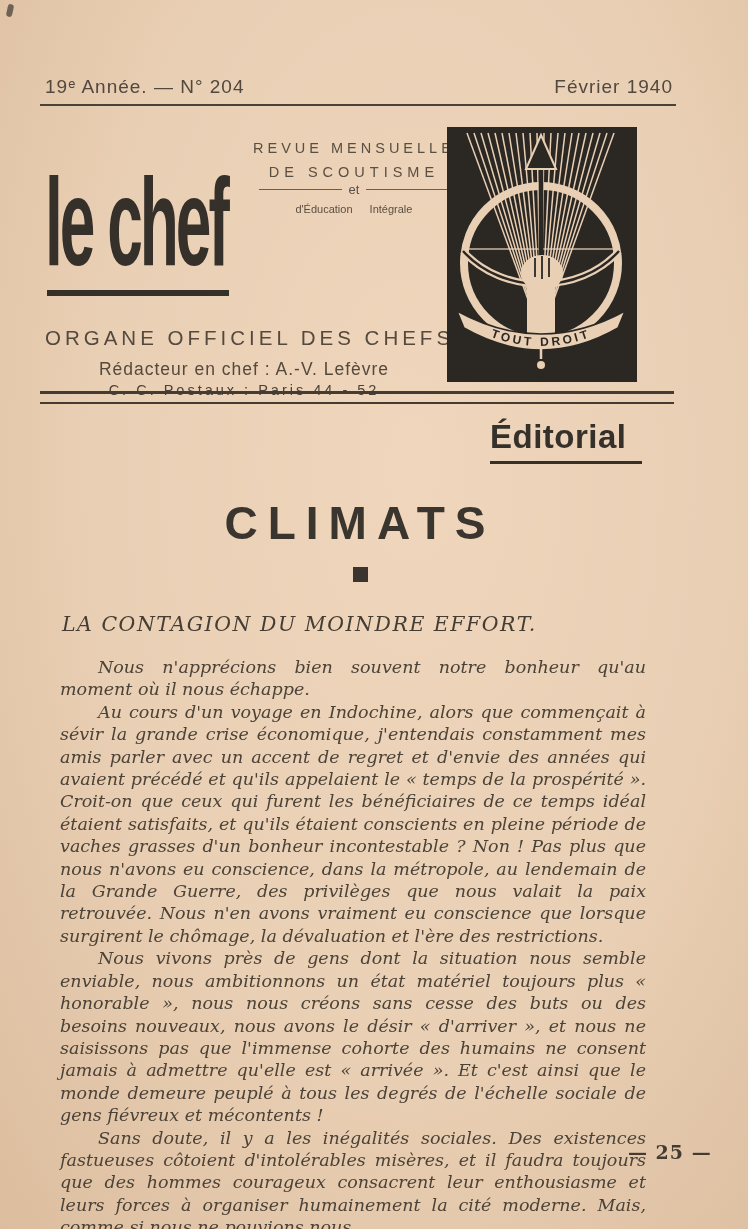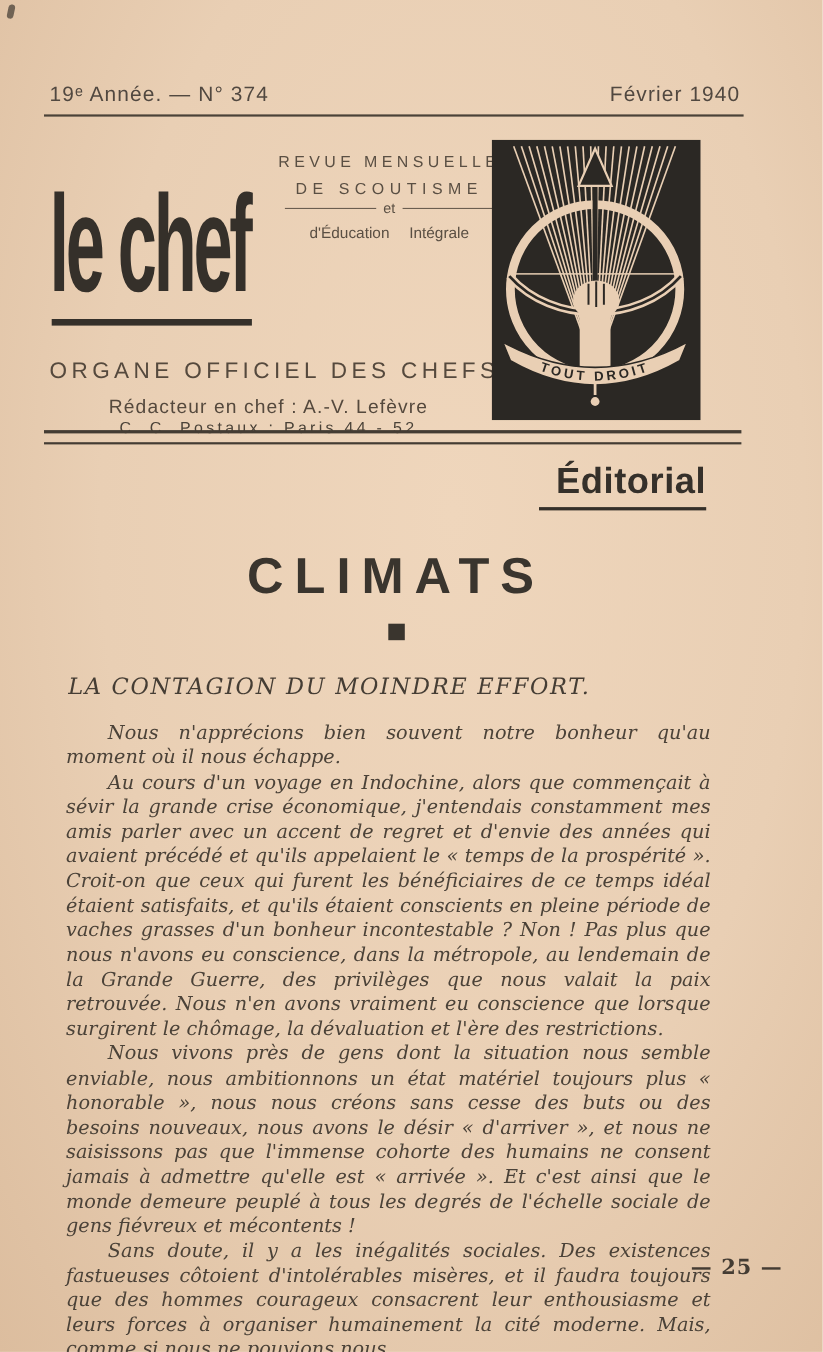--- a/index.html
+++ b/index.html
@@ -24,39 +24,39 @@
   .logo-box{position:relative;width:208px;height:192px;flex:0 0 auto;}
   .logo-text{position:absolute;left:0;bottom:26px;font-size:64px;font-weight:bold;letter-spacing:-3px;
     color:#35302a;transform:scaleY(1.95);transform-origin:0 100%;white-space:nowrap;}
   .logo-underline{position:absolute;left:2px;bottom:24px;width:182px;height:6px;background:#35302a;}
   .tagline{flex:1;padding-top:12px;text-align:center;color:#5a4f43;}
   .tagline-l1{font-size:14.5px;letter-spacing:4px;white-space:nowrap;}
   .tagline-l2{font-size:14.5px;letter-spacing:5px;margin-top:8px;white-space:nowrap;}
   .et-row{display:flex;align-items:center;gap:7px;margin:2px 6px 6px 6px;}
   .et-row .dash{flex:1;height:0;border-top:1.5px solid #6b5e50;}
   .et-row .et{font-size:13px;}
-  .tagline-l3{font-size:14px;word-spacing:14px;margin-top:6px;white-space:nowrap;}
+  .tagline-l3{font-size:11px;word-spacing:14px;margin-top:6px;white-space:nowrap;}
 
   .organe1{font-size:20.5px;letter-spacing:4px;color:#55493d;margin-top:6px;white-space:nowrap;}
   .organe2{font-size:19.5px;letter-spacing:5px;color:#55493d;margin-top:8px;white-space:nowrap;}
   .redacteur{font-size:17.5px;letter-spacing:1px;color:#55493d;margin-top:9px;}
   .address{font-size:14.5px;font-weight:bold;letter-spacing:.5px;color:#4a4238;margin-top:10px;}
   .postaux{font-size:14.5px;letter-spacing:3px;color:#4a4238;margin-top:2px;}
   .prix{font-size:14.5px;font-weight:bold;letter-spacing:1px;color:#4a4238;margin-top:1px;}
   .abonnement,.comprenant{font-size:13.5px;color:#4a4238;margin-top:2px;letter-spacing:.3px;}
 
   
   .emblem{position:absolute;left:447px;top:127px;width:190px;height:255px;}
   .emblem svg{display:block;width:100%;height:100%;}
 
   .double-rule{position:absolute;left:40px;top:391px;width:634px;height:8px;
     border-top:3px solid #443c33;border-bottom:2px solid #443c33;}
 
   
-  .editorial{position:absolute;left:490px;top:418px;width:152px;text-align:right;}
+  .editorial{position:absolute;left:490px;top:418px;width:152px;text-align:left;}
   .editorial-word{font-size:33px;font-weight:bold;color:#35302a;letter-spacing:.5px;}
   .editorial-underline{height:3px;background:#35302a;margin-top:5px;}
 
   
   .title-wrap{position:absolute;left:55px;top:496px;width:610px;text-align:center;}
   .title{font-size:46px;font-weight:bold;letter-spacing:10px;color:#3a352e;}
   .title-square{width:15px;height:15px;background:#3a352e;margin:17px auto 0 auto;}
 
   
   .subtitle{position:absolute;left:62px;top:612px;font-family:"DejaVu Serif",serif;font-style:italic;
@@ -69,21 +69,21 @@
     font-weight:bold;font-size:19px;color:#443c33;letter-spacing:1px;white-space:nowrap;}
 </style>
 </head>
 <body>
 
 <div class="page">
 
   <div class="speck"></div>
 
   <div class="issue-row">
-    <span>19ᵉ Année. — N° 374</span>
+    <span>19ᵉ Année. — N° 204</span>
     <span>Février 1940</span>
   </div>
   <div class="header-rule"></div>
 
   <div class="masthead-left">
     <div class="mast-top">
       <div class="logo-box">
         <span class="logo-text">le chef</span>
         <span class="logo-underline"></span>
       </div>

